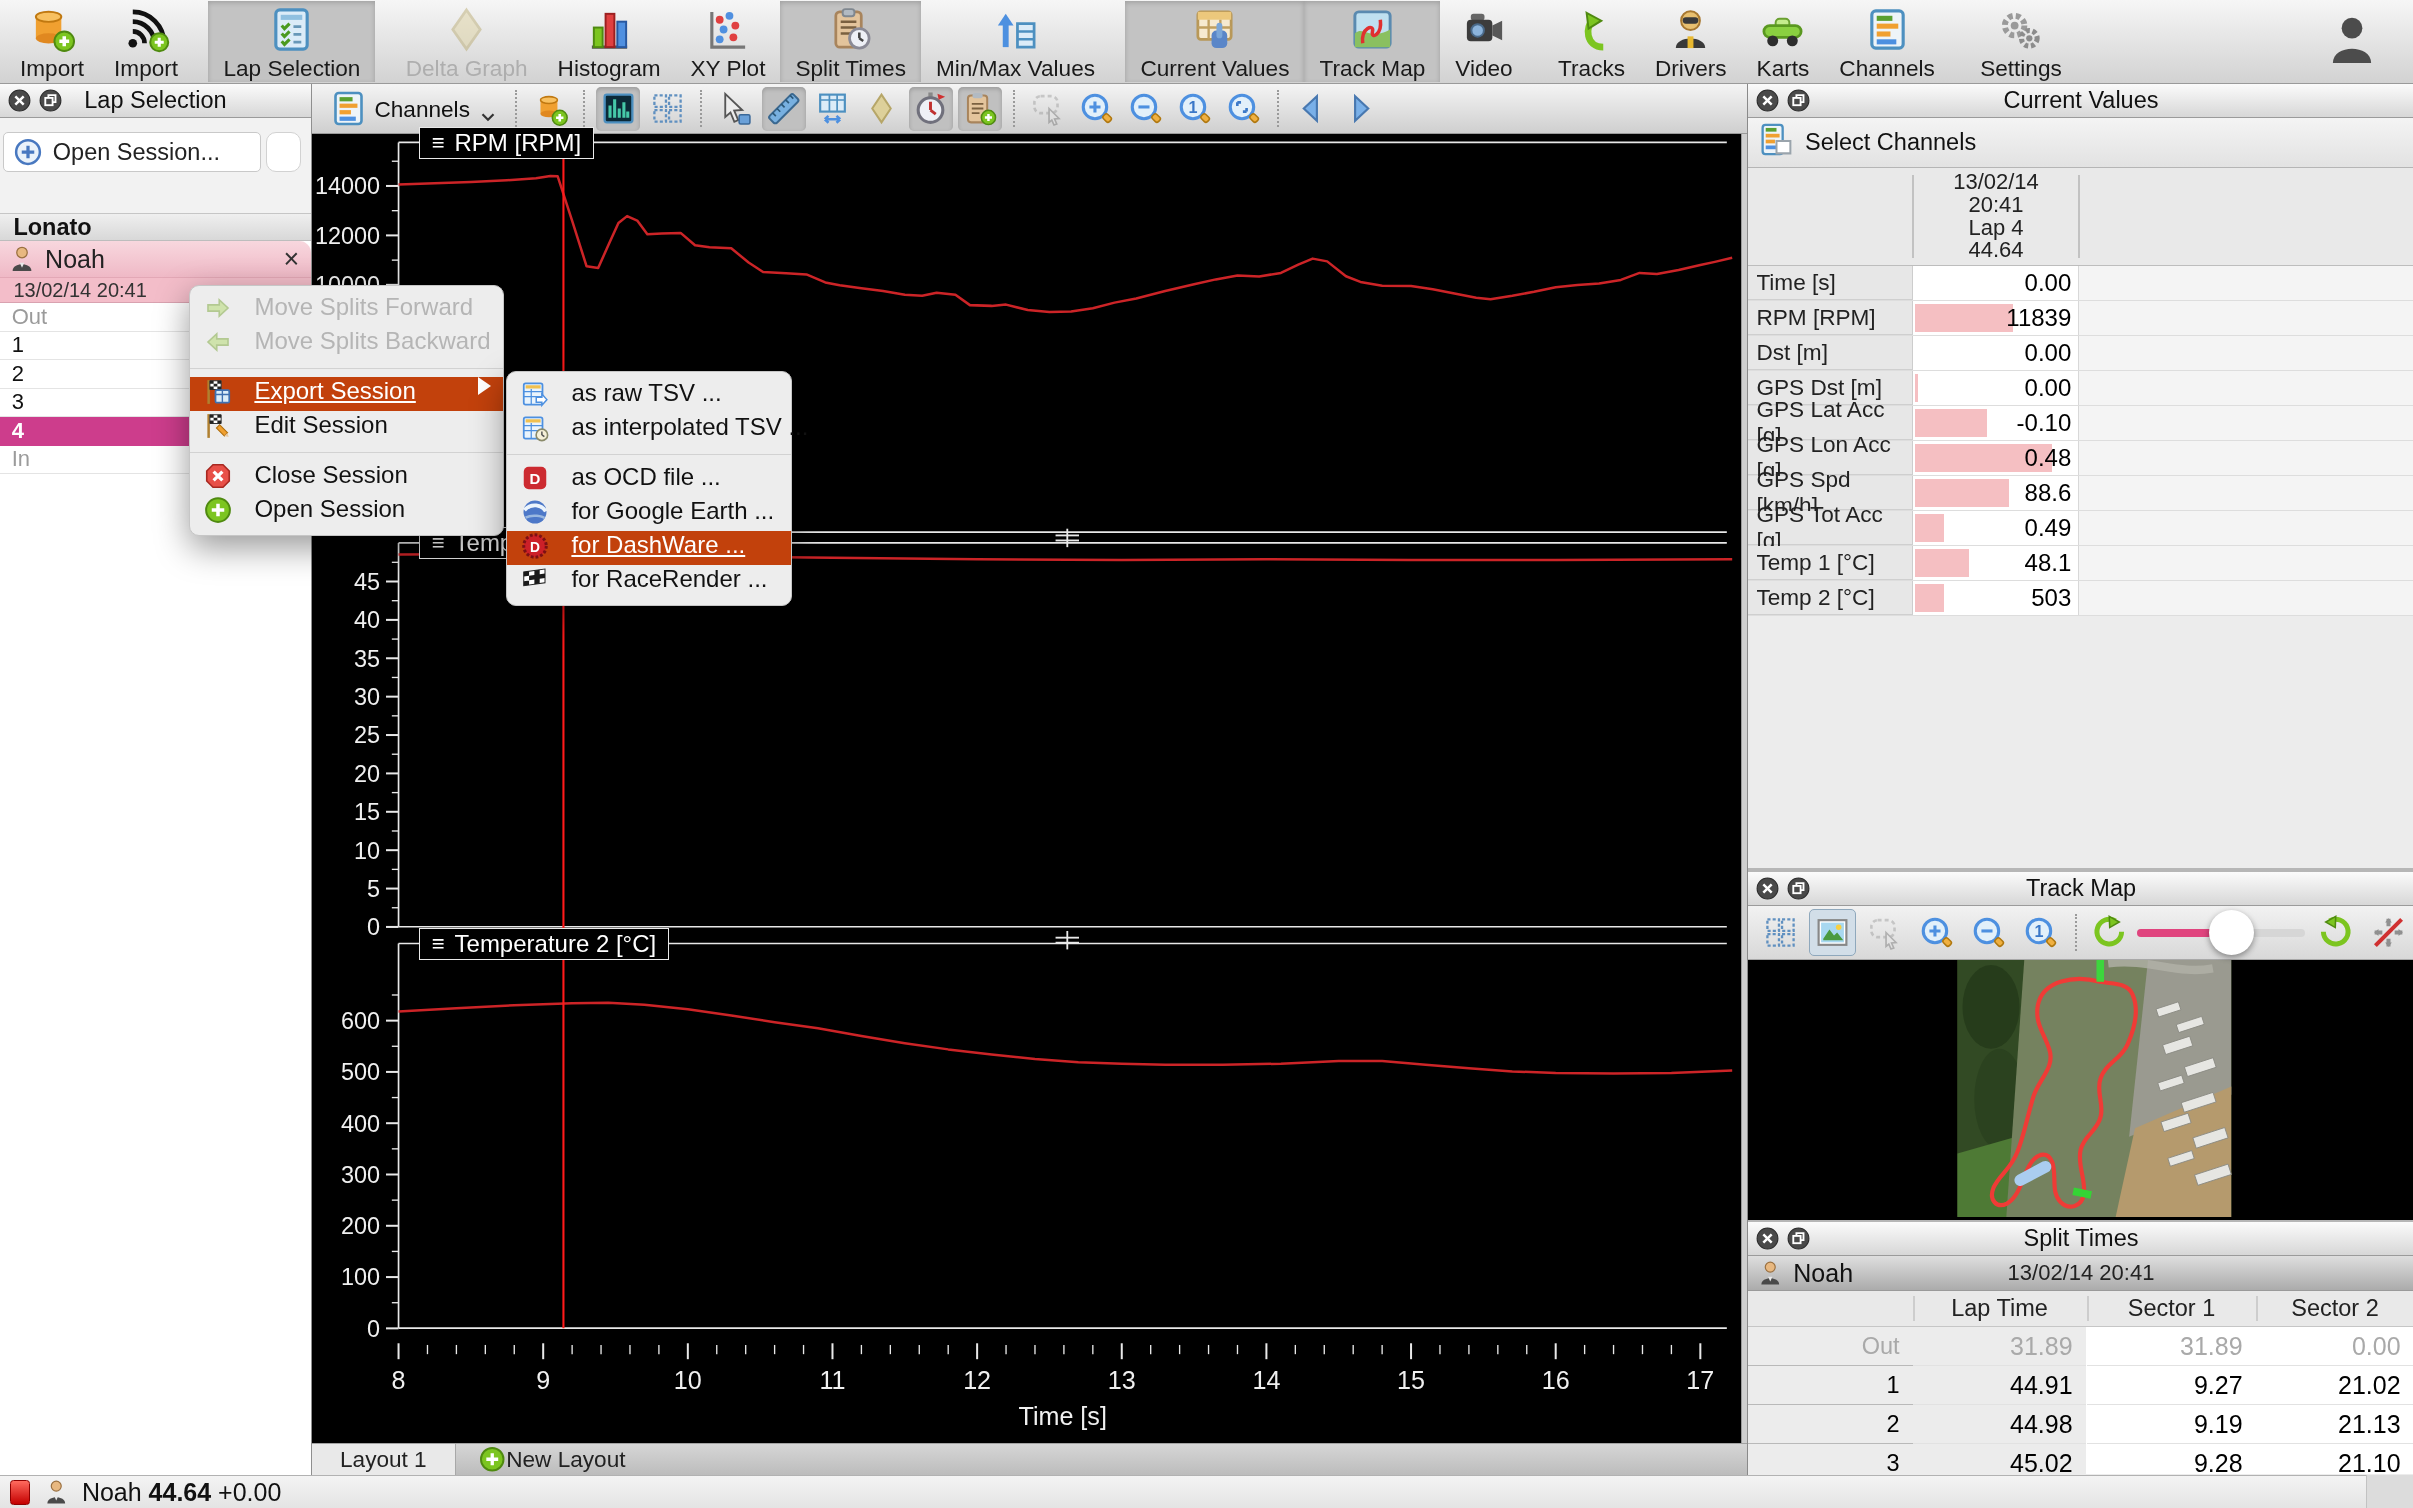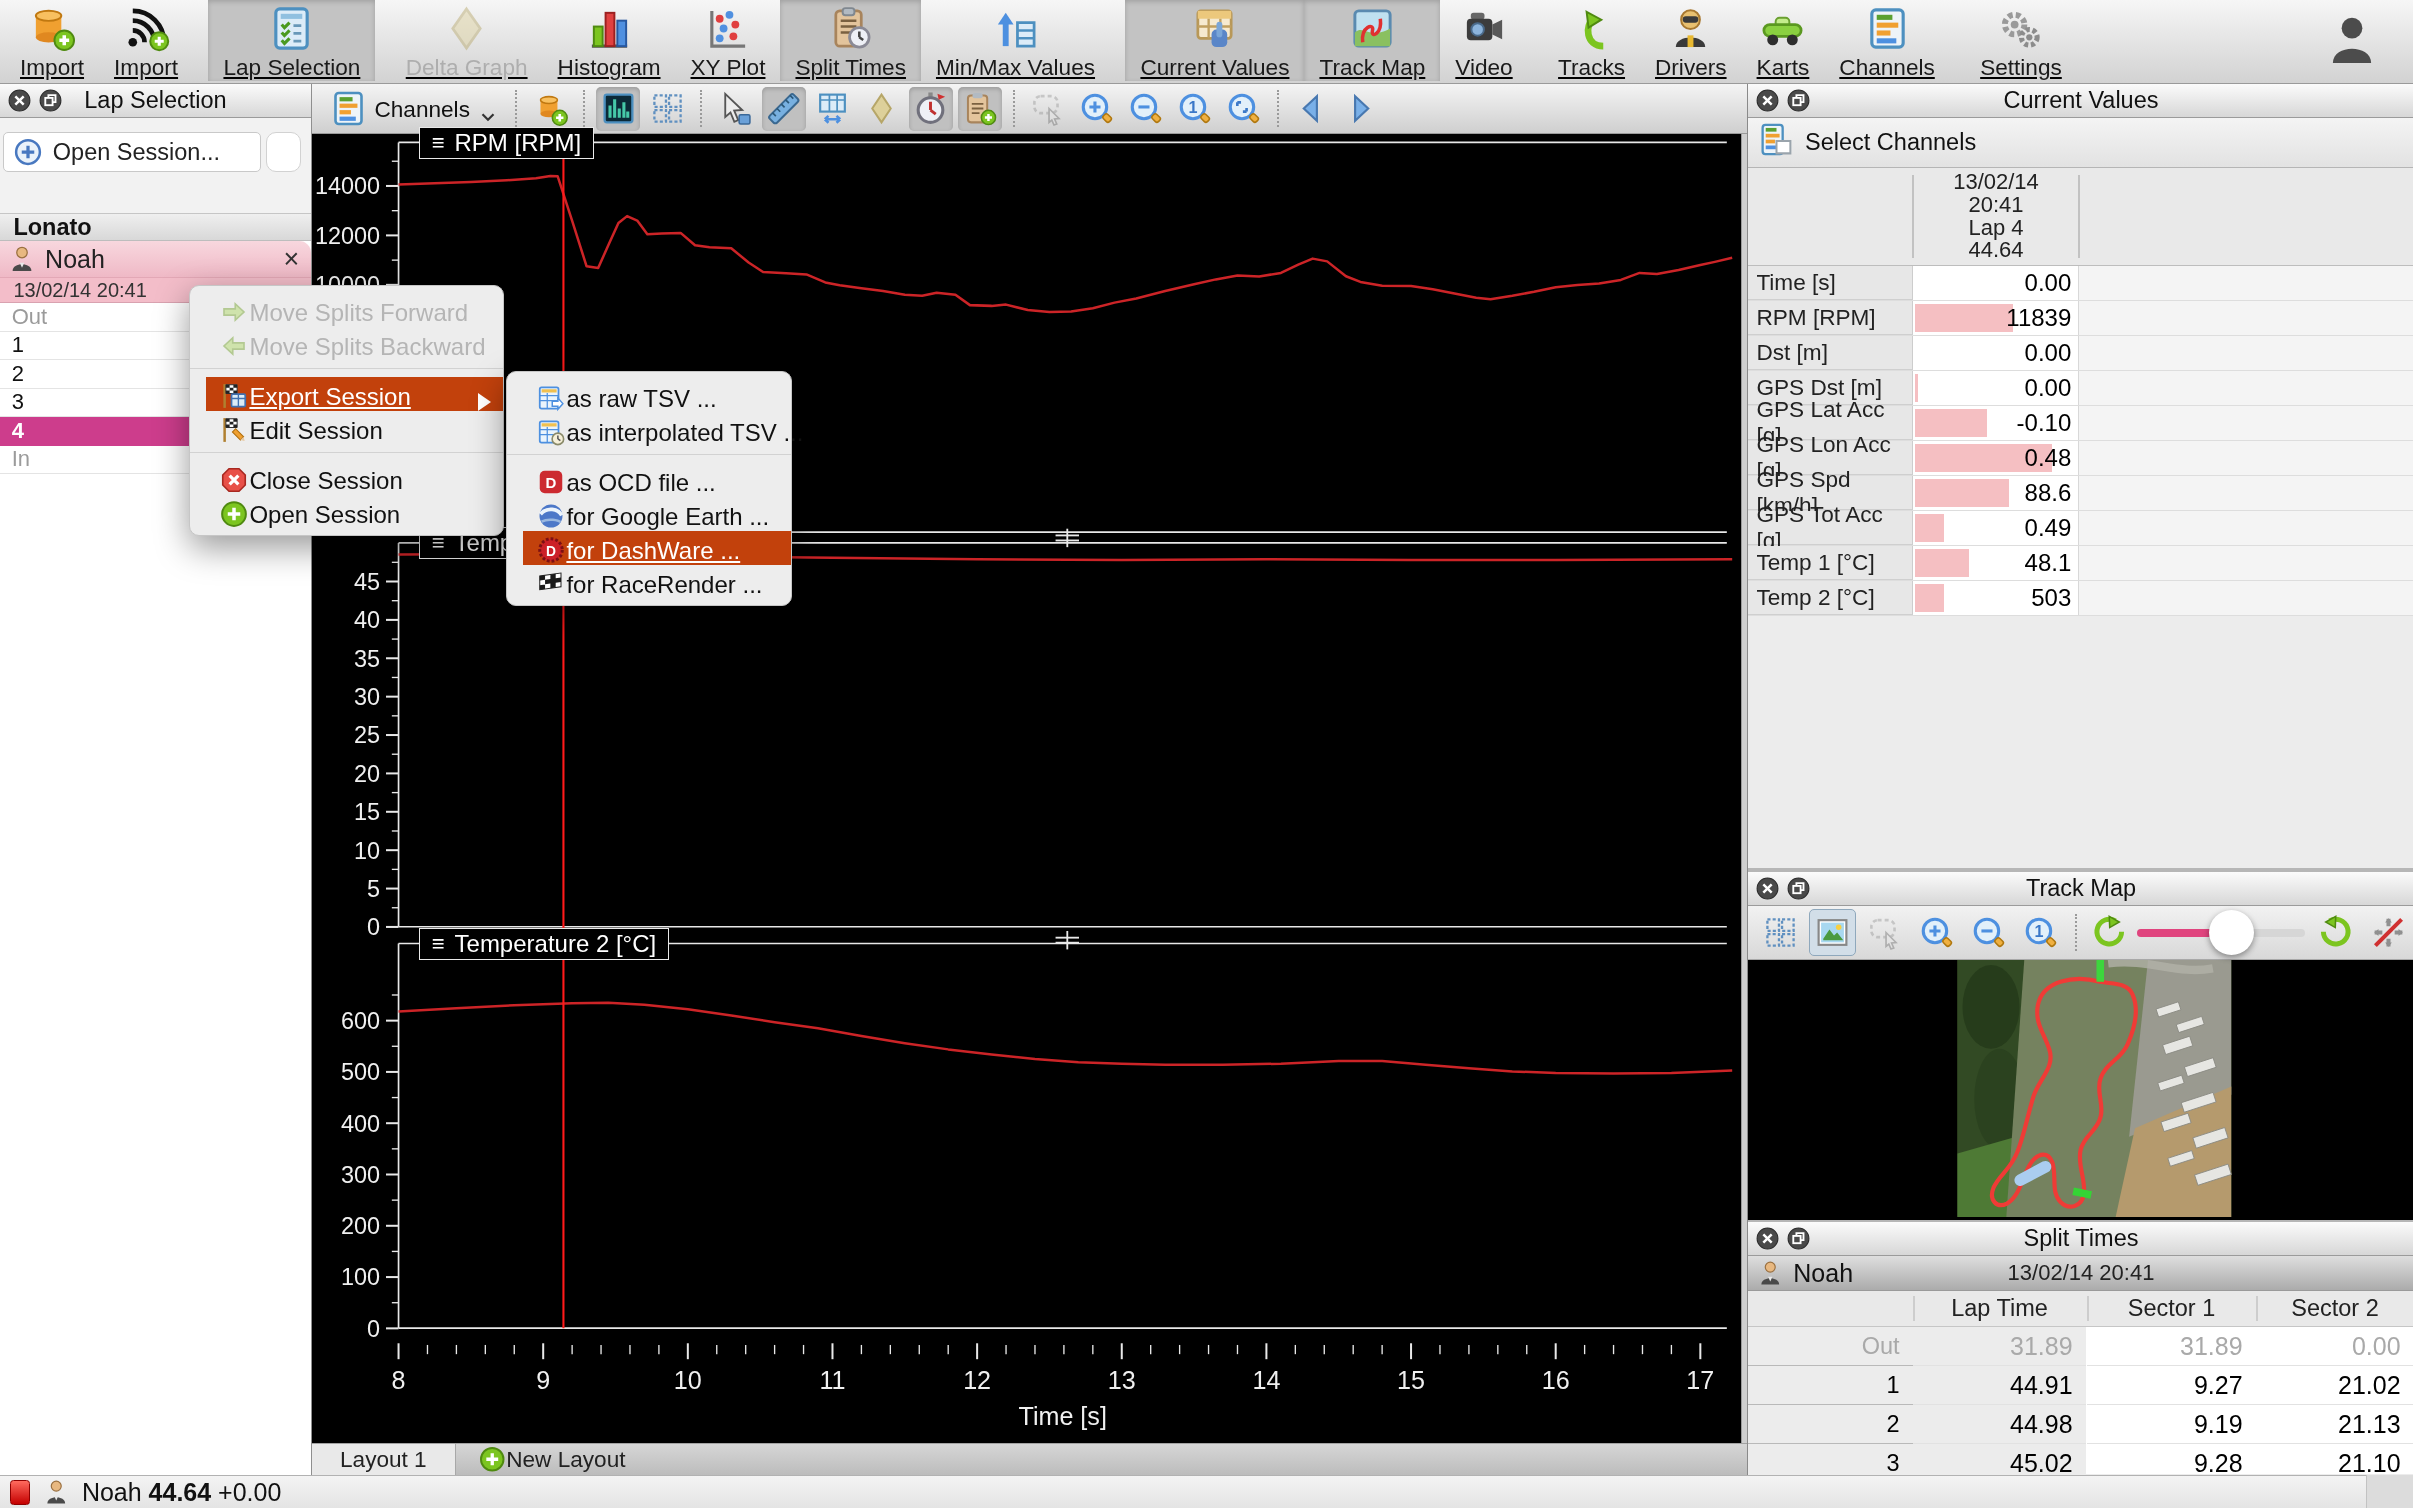--- a/index.html
+++ b/index.html
@@ -3,21 +3,21 @@
 <meta charset="utf-8">
 <style>
   * { box-sizing: border-box; margin: 0; padding: 0; }
   html,body { width:2413px; height:1508px; overflow:hidden; background:#d8d8d8;
     font-family:"Liberation Sans", sans-serif; -webkit-font-smoothing:antialiased; }
   .abs { position:absolute; }
 
   
   #toolbar { left:0; top:0; width:2413px; height:84px;
     background:linear-gradient(#f6f6f6,#d2d2d2); border-bottom:1.7px solid #9a9a9a;
-    display:flex; align-items:flex-start; padding-left:5px;text-decoration:underline; }
+    display:flex; align-items:center; padding-left:5px; }
   .tbtn { display:flex; flex-direction:column; align-items:center; justify-content:flex-start;
     padding:5px 15px 0 15px; min-width:80px; cursor:default; }
   .tbtn.pressed { background:#c3c3c3; box-shadow:inset 0 1.7px 5px rgba(0,0,0,.18); }
   .tbtn .ticon { width:47px; height:47px; }
   .tbtn .tlabel { font-size:22.6px; color:#1a1a1a; margin-top:3.4px; white-space:nowrap; }
   .tbtn.disabled .tlabel { color:#aeaeae; }
   .tbtn.disabled .ticon { opacity:.45; }
   .tsep { width:0; border-left:2.5px dotted #999; margin:6.7px 6.7px; }
   #user-corner { right:34px; top:6.7px; width:54px; height:67px; }
 
@@ -136,22 +136,22 @@
   #status-bar { left:0; top:1475px; width:2413px; height:34px;
     background:linear-gradient(#f4f4f4,#e3e3e3); border-top:1.7px solid #b2b2b2;
     display:flex; align-items:center; gap:11.7px; padding-left:10px; font-size:25px; color:#111; }
   #status-red { width:20px; height:25px; border-radius:3.4px; background:linear-gradient(#ff6a5e,#c40000); border:0.8px solid #8f0000; }
   #status-bar .bold { font-weight:bold; }
   #resize-grip { position:absolute; right:0; top:1475px; width:47px; height:34px; background:#dcdcdc; border-left:1.7px solid #c2c2c2; }
 
   
   .menu { position:absolute; background:#ededed; border:0.8px solid #c6c6c6; border-radius:10px;
     box-shadow:0 11.7px 34px rgba(0,0,0,.4); padding:6.7px 0; z-index:50; }
-  .menu-item { height:34px; display:flex; align-items:flex-end; gap:0; padding:0 15px 0 13.4px;
-    font-size:24px; color:#111; white-space:nowrap; position:relative;margin-left:16px; }
+  .menu-item { height:34px; display:flex; align-items:flex-start; gap:21px; padding:0 15px 0 13.4px;
+    font-size:24px; color:#111; white-space:nowrap; position:relative; }
   .menu-item svg { width:30px; height:30px; flex:0 0 30px; }
   .menu-item.disabled { color:#b5b5b5; }
   .menu-item.disabled svg { opacity:.55; }
   .menu-item.highlighted { background:#c2410c; color:#fff;text-decoration:underline; }
   .menu-divider { height:0; border-top:1.7px solid #d2d2d2; margin:7.5px 0; }
   .sub-arrow { position:absolute; right:11.7px; width:0; height:0;
     border-top:9.2px solid transparent; border-bottom:9.2px solid transparent; border-left:13.4px solid #fff; }
 </style>
 </head>
 <body>

